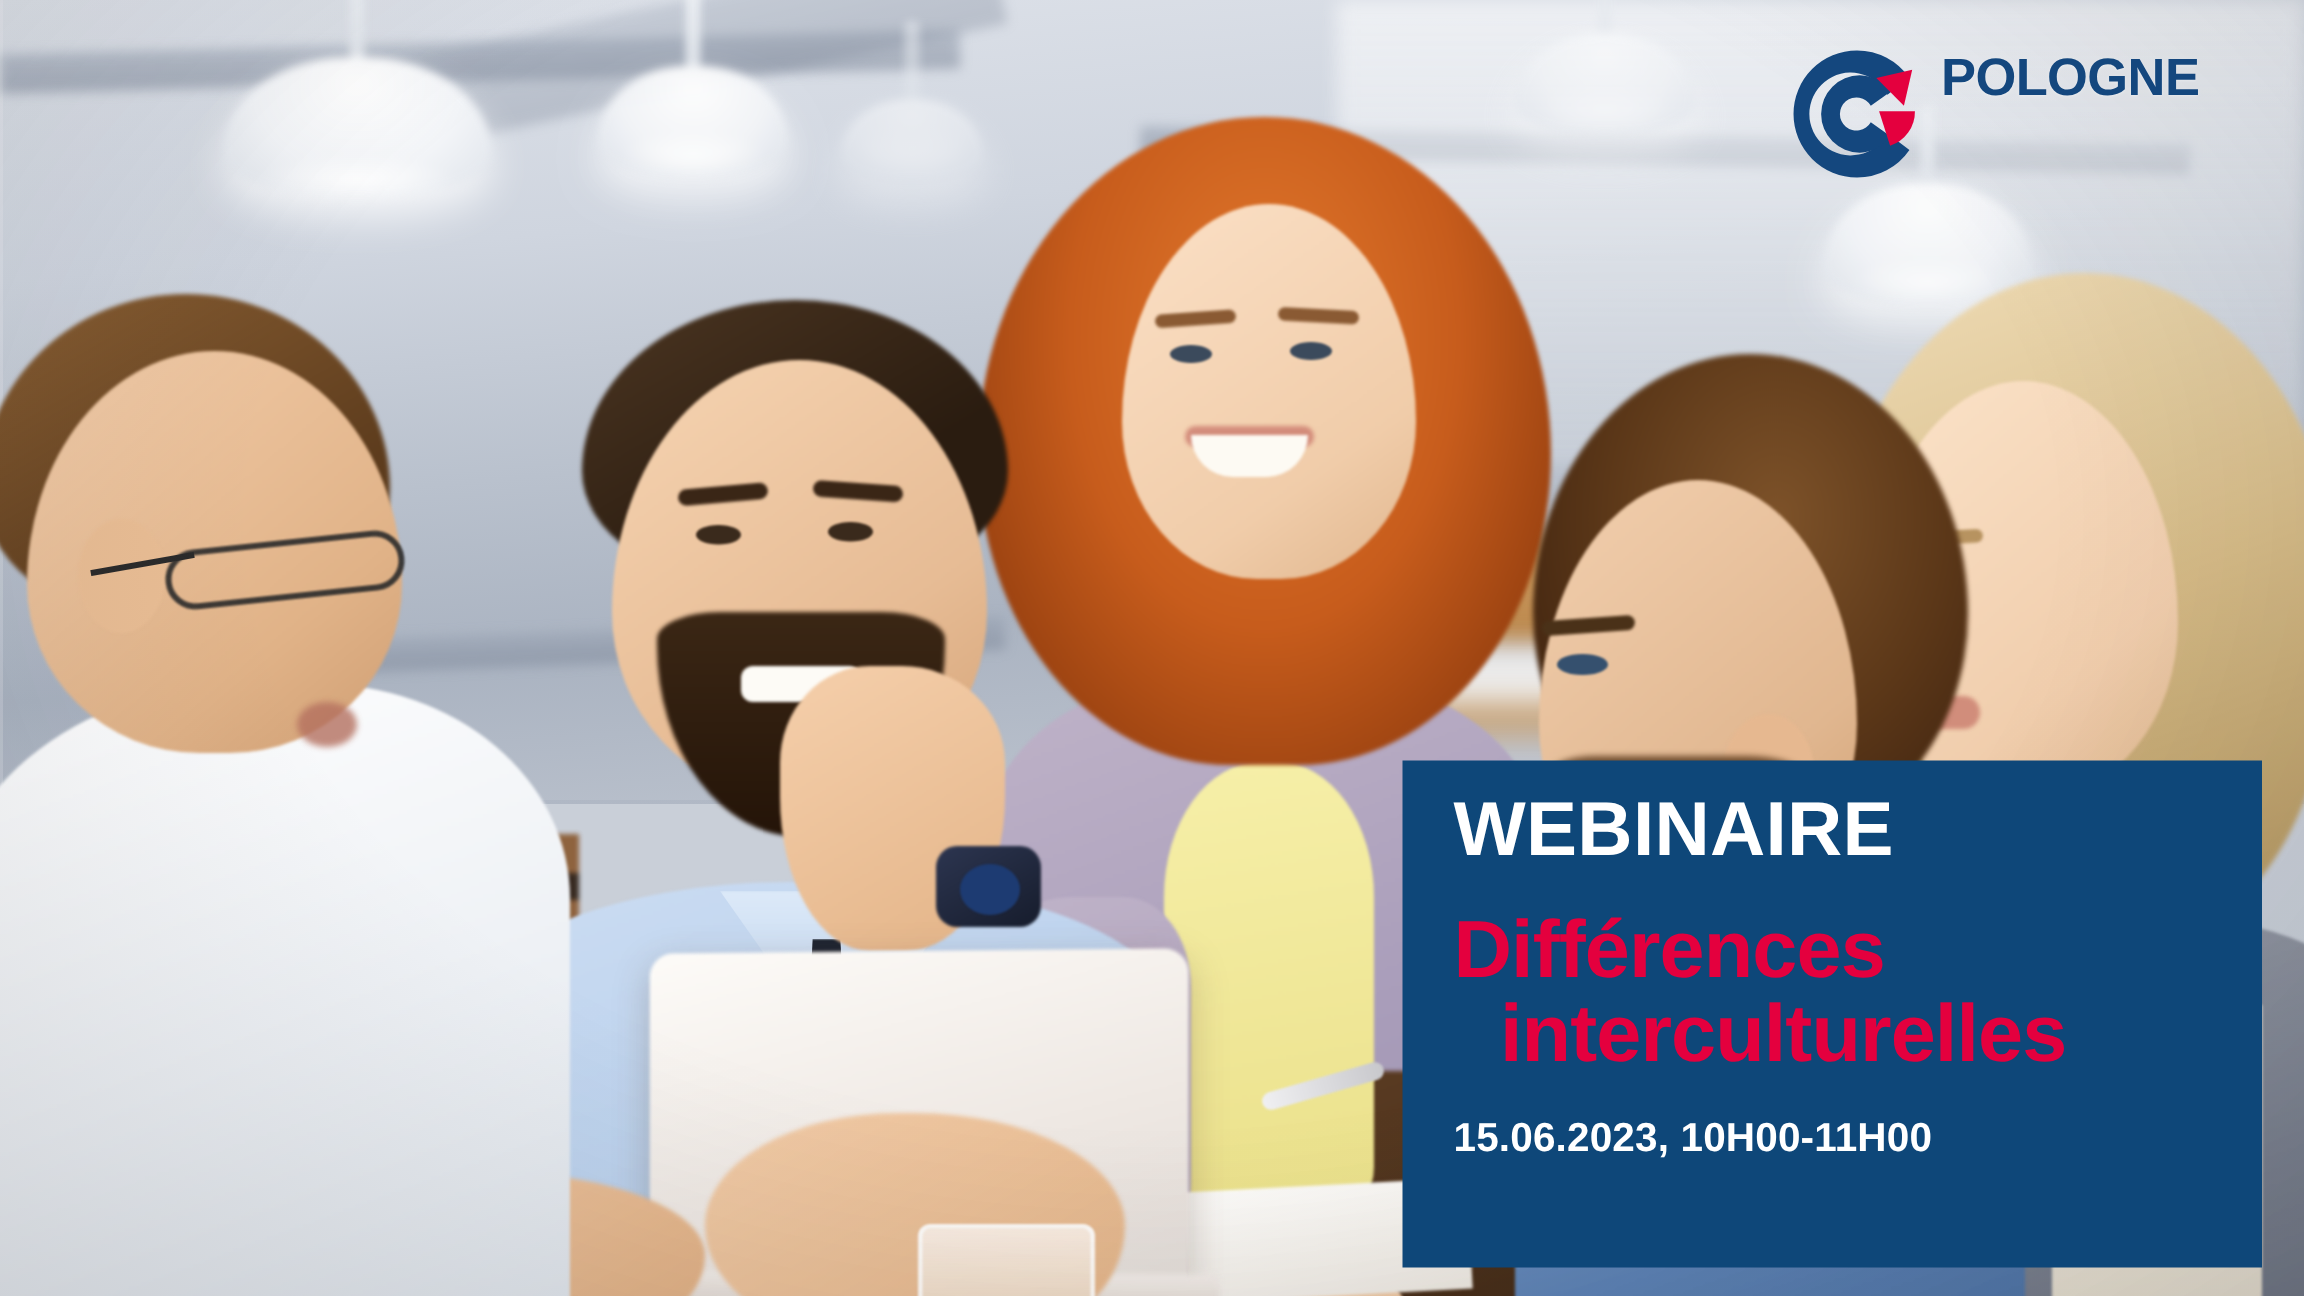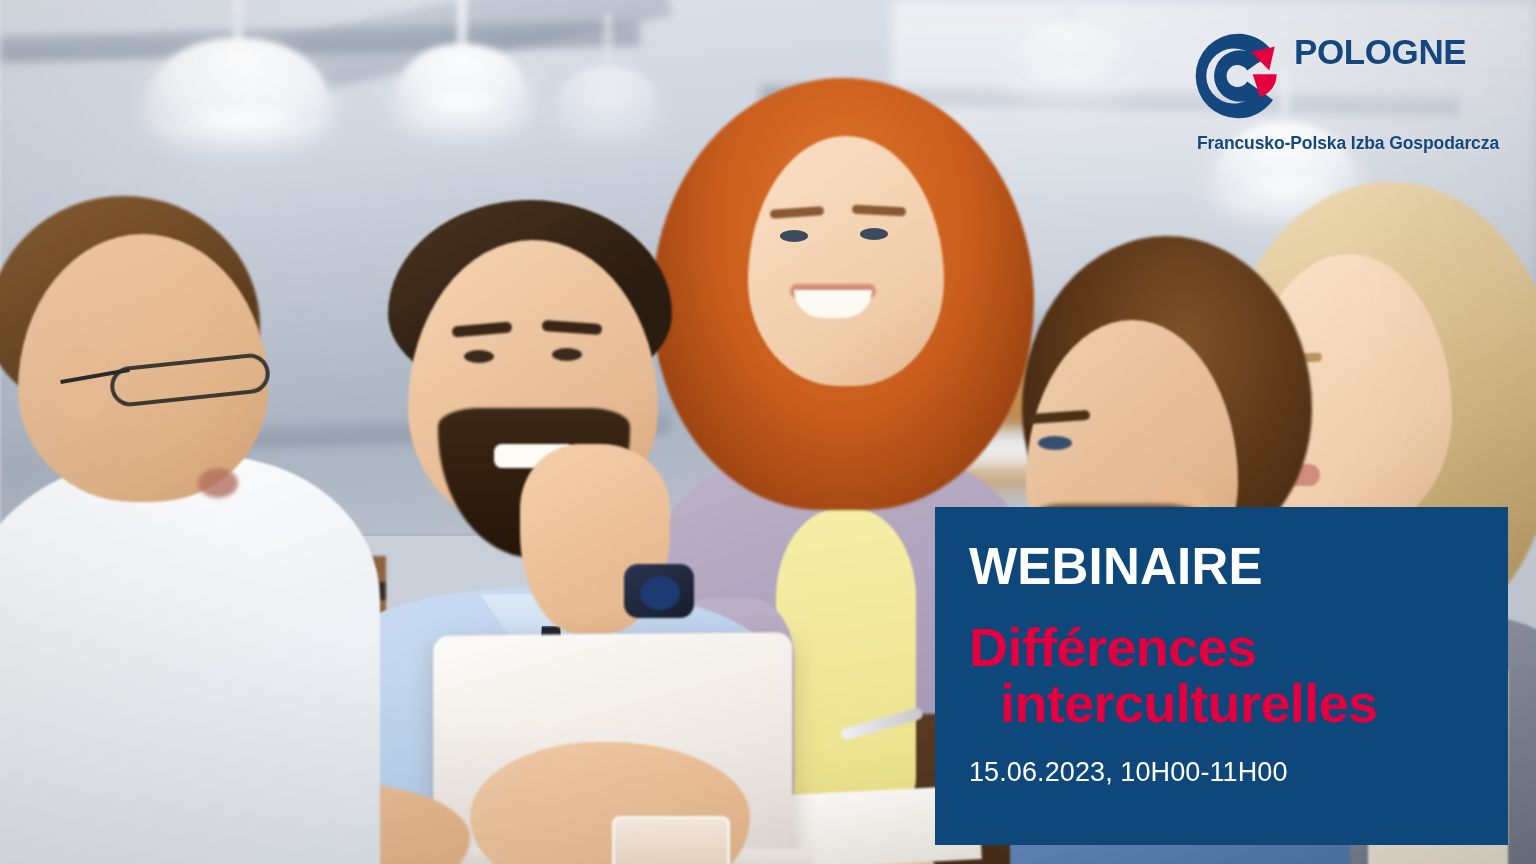--- a/index.html
+++ b/index.html
@@ -269,33 +269,33 @@
   .logo-tagline{
     margin-top:11px;text-align:center;width:100%;
     font-size:17.5px;font-weight:700;color:#14477E;letter-spacing:-.1px;
     text-shadow:0 1px 2px rgba(255,255,255,.3);
   }
 
   
   .panel{
     position:absolute;left:935px;top:507px;width:573px;height:338px;
     background:#0E4779;
-    padding:34px 0 0 34px;
+    padding:20px 0 0 34px;
   }
   .panel .kicker{
     color:#ffffff;font-size:51px;font-weight:700;letter-spacing:.2px;line-height:1;
     margin:0 0 28px 0;
   }
   .panel .title{
     color:#E4003E;font-size:54px;font-weight:600;line-height:1.03;margin:0 0 26px 0;
     letter-spacing:-.6px;
   }
   .panel .title .l2{display:block;margin-left:31px;}
   .panel .when{
-    color:#ffffff;font-size:27px;font-weight:400;letter-spacing:.1px;margin:0;
+    color:#ffffff;font-size:27px;font-weight:700;letter-spacing:.1px;margin:0;
   }
 </style>
 </head>
 <body>
 
 <div class="stage">
 
   <div class="photo">
 
     <div class="bg-room"></div>
@@ -422,21 +422,20 @@
         <path d="M52 22 A28 28 0 1 0 52 78 A28 28 0 0 0 74 66 L60 56 A12 12 0 1 1 60 44 L74 34 A28 28 0 0 0 52 22 Z" fill="#14477E"></path>
 
         <path d="M64 24 L90 18 L84 44 Z" fill="#E4003E"></path>
 
         <path d="M66 48 L92 48 A26 26 0 0 1 74 73 Z" fill="#E4003E"></path>
       </svg>
       <div class="logo-words">
         <span>POLOGNE</span>
       </div>
     </div>
-    <div class="logo-tagline">Francusko-Polska Izba Gospodarcza</div>
   </div>
 
   <div class="panel">
     <div class="kicker">WEBINAIRE</div>
     <div class="title">
       <span>Différences</span>
       <span class="l2">interculturelles</span>
     </div>
     <div class="when">15.06.2023, 10H00-11H00</div>
   </div>

